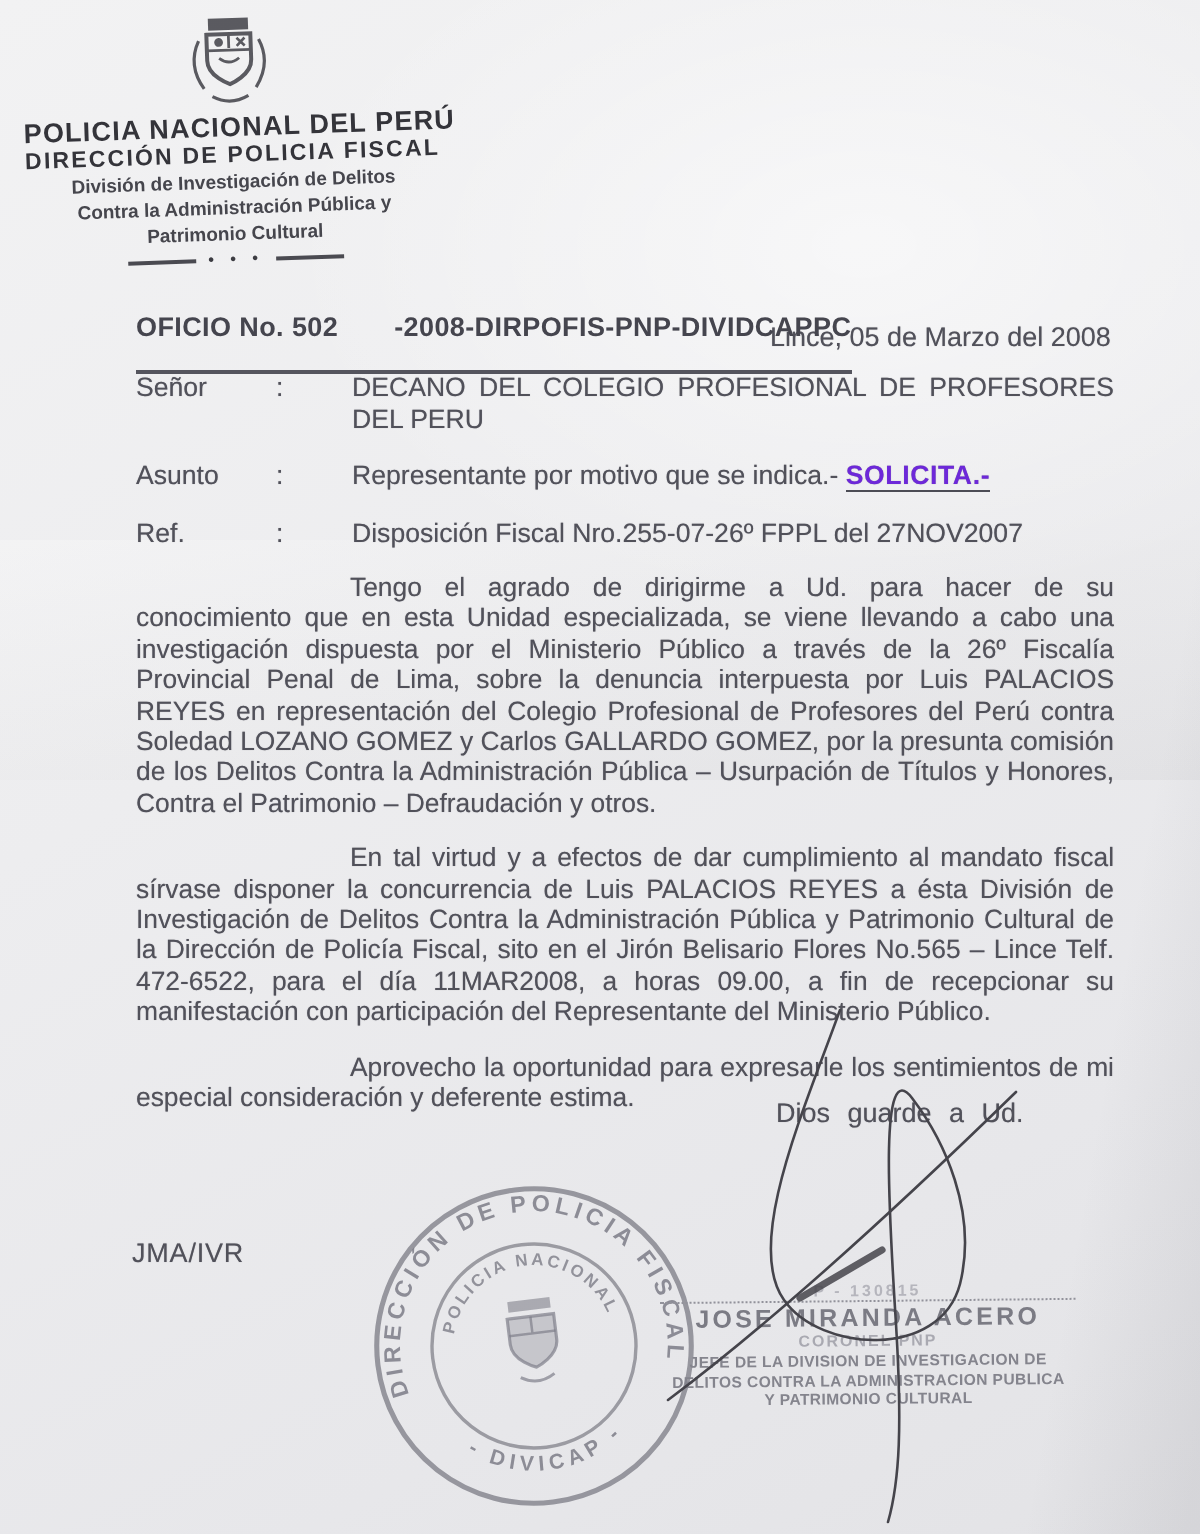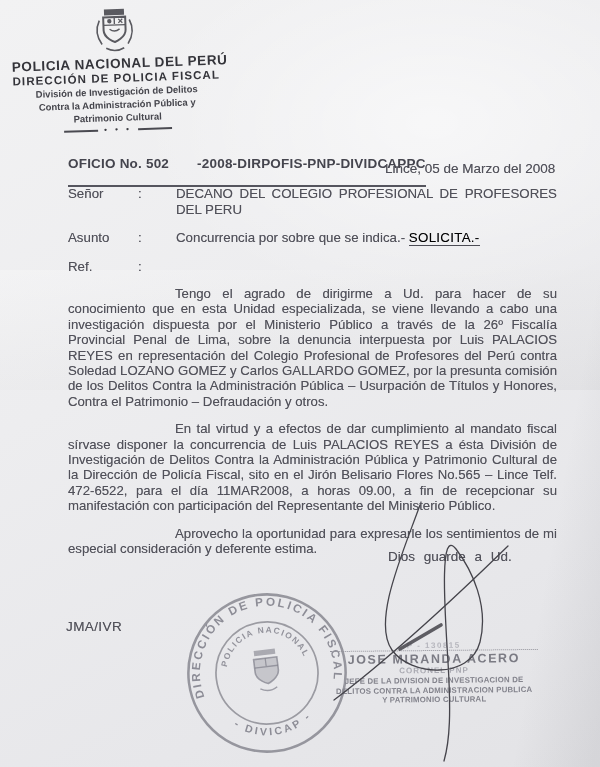--- a/index.html
+++ b/index.html
@@ -35,21 +35,21 @@
   .oficio{
     position:absolute;left:68px;top:156px;font-size:13.5px;font-weight:bold;
     color:#45454e;border-bottom:2px solid #55555e;padding-bottom:14px;letter-spacing:.2px;
   }
   .oficio .gap{display:inline-block;width:28px;}
 
   .fields{position:absolute;left:68px;top:186px;width:489px;font-size:13.3px;line-height:15.5px;}
   .frow{display:grid;grid-template-columns:70px 38px 1fr;}
   .frow + .frow{margin-top:13px;}
   .fval{text-align:justify;}
-  .bold-u{font-weight:normal;border-bottom:1.8px solid #4c4c55;color:#000000;letter-spacing:.3px;}
+  .bold-u{font-weight:bold;border-bottom:1.8px solid #4c4c55;color:#6d28d9;letter-spacing:.3px;}
 
   .bodytext{position:absolute;left:68px;top:286px;width:489px;font-size:13.2px;line-height:15.4px;text-align:justify;}
   .bodytext p{margin:0 0 12px 0;text-indent:107px;}
 
   .closing{position:absolute;left:388px;top:549px;font-size:13.5px;word-spacing:5px;}
   .initials{position:absolute;left:66px;top:583px;font-size:13.5px;letter-spacing:.4px;margin-top:36px;}
 
   
   .round-stamp{position:absolute;left:182px;top:588px;width:170px;height:170px;opacity:.85;transform:rotate(-7deg);}
 
@@ -107,25 +107,26 @@
 
 <div class="fields typed">
   <div class="frow">
     <span>Señor</span>
     <span>:</span>
     <span class="fval">DECANO DEL COLEGIO PROFESIONAL DE PROFESORES DEL PERU</span>
   </div>
   <div class="frow">
     <span>Asunto</span>
     <span>:</span>
-    <span class="fval"><span>Concurrencia por sobre que se indica.- </span><span class="bold-u">SOLICITA.-</span></span>
+    <span class="fval"><span>Representante por motivo que se indica.- </span><span class="bold-u">SOLICITA.-</span></span>
   </div>
   <div class="frow">
     <span>Ref.</span>
     <span>:</span>
+    <span class="fval">Disposición Fiscal Nro.255-07-26º FPPL del 27NOV2007</span>
   </div>
 </div>
 
 <div class="bodytext typed">
   <p>Tengo el agrado de dirigirme a Ud. para hacer de su conocimiento que en esta Unidad especializada, se viene llevando a cabo una investigación dispuesta por el Ministerio Público a través de la 26º Fiscalía Provincial Penal de Lima, sobre la denuncia interpuesta por Luis PALACIOS REYES en representación del Colegio Profesional de Profesores del Perú contra Soledad LOZANO GOMEZ y Carlos GALLARDO GOMEZ, por la presunta comisión de los Delitos Contra la Administración Pública – Usurpación de Títulos y Honores, Contra el Patrimonio – Defraudación y otros.</p>
   <p>En tal virtud y a efectos de dar cumplimiento al mandato fiscal sírvase disponer la concurrencia de Luis PALACIOS REYES a ésta División de Investigación de Delitos Contra la Administración Pública y Patrimonio Cultural de la Dirección de Policía Fiscal, sito en el Jirón Belisario Flores No.565 – Lince Telf. 472-6522, para el día 11MAR2008, a horas 09.00, a fin de recepcionar su manifestación con participación del Representante del Ministerio Público.</p>
   <p>Aprovecho la oportunidad para expresarle los sentimientos de mi especial consideración y deferente estima.</p>
 </div>
 
 <div class="closing typed">Dios guarde a Ud.</div>

